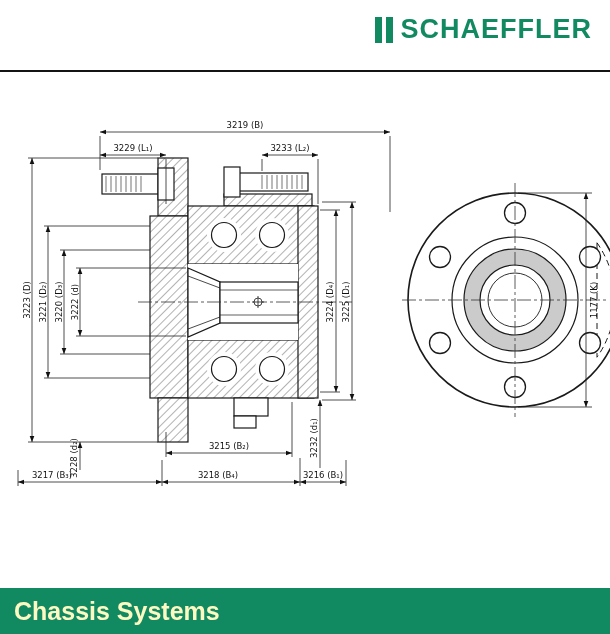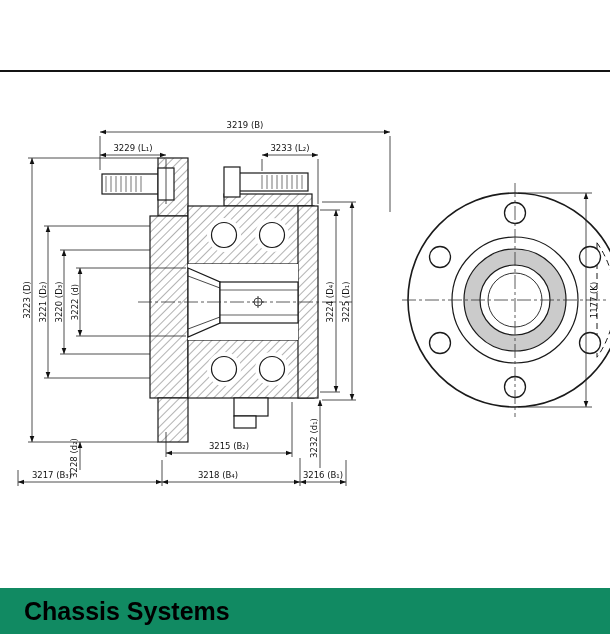--- a/index.html
+++ b/index.html
@@ -6,21 +6,21 @@
   body{width:610px;height:634px;background:#ffffff;font-family:"Liberation Sans",sans-serif;position:relative;overflow:hidden;}
   .page{position:absolute;inset:0;width:610px;height:634px;background:#fff;}
   .header{position:absolute;top:0;left:0;right:0;height:70px;}
   .brand{position:absolute;top:14px;right:18px;display:flex;align-items:center;gap:8px;}
   .brand-icon{display:flex;gap:4px;align-items:center;}
   .brand-icon .bar{width:7px;height:26px;background:#118a62;}
   .brand-text{color:#118a62;font-weight:800;font-size:27px;letter-spacing:1px;font-family:"Liberation Sans",sans-serif;}
   .header-rule{position:absolute;top:70px;left:0;width:610px;height:2px;background:#141414;}
   .drawing-area{position:absolute;top:0;left:0;width:610px;height:634px;}
   .footer{position:absolute;left:0;bottom:0;width:610px;height:46px;background:#118a62;display:flex;align-items:center;}
-  .footer-title{color:#000000;font-weight:700;font-size:25px;padding-left:24px;font-family:"Liberation Sans",sans-serif;}
+  .footer-title{color:#fef9c3;font-weight:700;font-size:25px;padding-left:14px;font-family:"Liberation Sans",sans-serif;}
   svg text{font-family:"DejaVu Sans",sans-serif;font-size:8.5px;fill:#111;}
 </style>
 </head>
 <body>
 
 <div class="page">
 
   <svg class="drawing-area" width="610" height="634" viewBox="0 0 610 634" xmlns="http://www.w3.org/2000/svg">
     <defs>
       <pattern id="hatch" width="6" height="6" patternUnits="userSpaceOnUse" patternTransform="rotate(45)">
@@ -241,19 +241,28 @@
 
       <g stroke="#222" stroke-width="0.8">
         <line x1="586" y1="193" x2="586" y2="407" marker-start="url(#arr)" marker-end="url(#arr)"></line>
         <line x1="518" y1="193" x2="592" y2="193"></line>
         <line x1="518" y1="407" x2="592" y2="407"></line>
         <text x="597" y="300" text-anchor="middle" stroke="none" transform="rotate(-90 597 300)">1177 (K)</text>
       </g>
     </g>
   </svg>
 
+  <div class="header">
+    <div class="brand">
+      <div class="brand-icon">
+        <div class="bar"></div>
+        <div class="bar"></div>
+      </div>
+      <div class="brand-text">SCHAEFFLER</div>
+    </div>
+  </div>
   <div class="header-rule"></div>
 
   <div class="footer">
     <div class="footer-title">Chassis Systems</div>
   </div>
 
 </div>
 
 </body></html>

